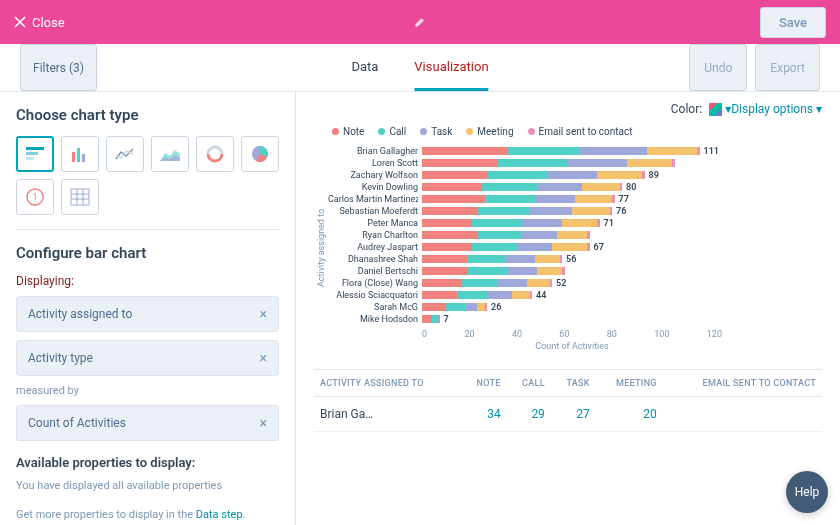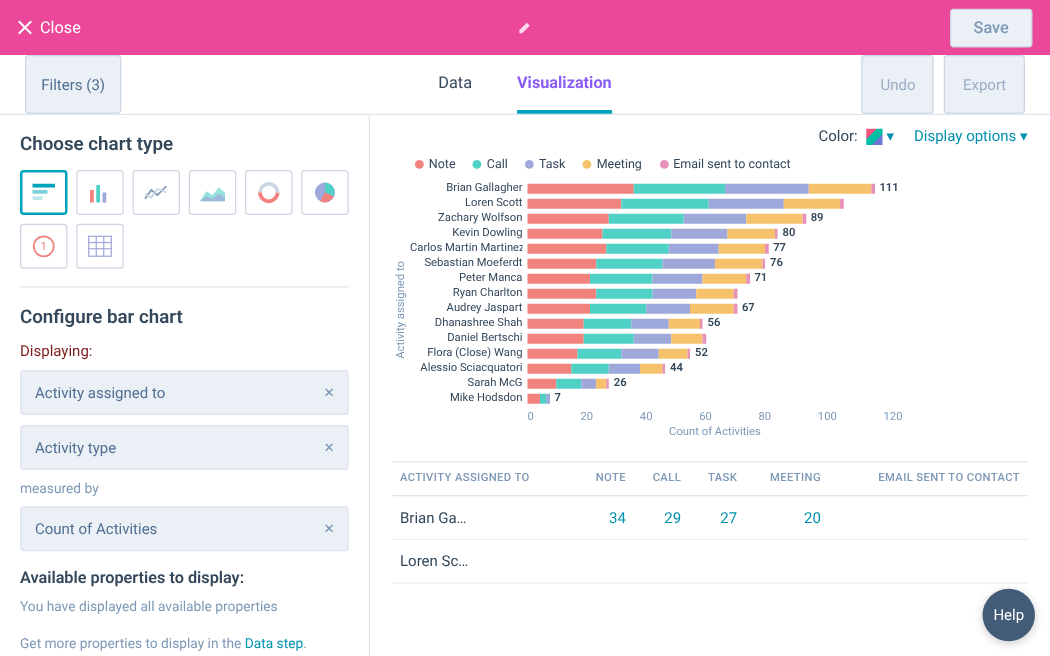--- a/index.html
+++ b/index.html
@@ -7,39 +7,39 @@
 .hdr{height:44px;background:#ec4899;color:#fff;display:flex;align-items:center;padding:0 14px;justify-content:space-between}
 .close{display:flex;align-items:center;gap:6px;font-size:13px;cursor:pointer}
 .title-wrap{display:flex;align-items:center;gap:8px;position:absolute;left:50%;transform:translateX(-50%)}
 .title{font-weight:600;font-size:14px}
 .edit-icn{width:12px;height:12px;fill:#fff;opacity:.8}
 .save-btn{background:#eaf0f6;color:#7c98b6;border:1px solid #cbd6e2;border-radius:3px;padding:7px 18px;font-size:13px;font-weight:500}
 .toolbar{height:48px;border-bottom:1px solid #dfe3eb;display:flex;padding:0 20px;position:relative}
 .filters-btn{border:1px solid #cbd6e2;background:#eaf0f6;color:#506e91;border-radius:3px;padding:7px 12px;font-size:12px}
 .tabs{position:absolute;left:50%;transform:translateX(-50%);display:flex;gap:36px;height:100%;align-items:center}
 .tab{font-size:13px;color:#33475b;cursor:pointer;height:100%;display:flex;align-items:center;border-bottom:3px solid transparent}
-.tab.active{color:#8b5cf6;border-bottom-color:#00a4bd;font-weight:700}
+.tab.active{color:#b91c1c;border-bottom-color:#00a4bd;font-weight:400}
 .rbtns{margin-left:auto;display:flex;gap:8px}
 .grey-btn{background:#eaf0f6;color:#99acc2;border:1px solid #cbd6e2;border-radius:3px;padding:6px 14px;font-size:12px}
 .body{display:flex;height:433px}
 .sidebar{width:296px;border-right:1px solid #dfe3eb;padding:14px 16px;overflow-y:auto}
 .sidebar h3{font-size:15px;font-weight:600;color:#33475b;margin-bottom:12px}
 .chart-types{display:flex;flex-wrap:wrap;gap:7px;margin-bottom:14px}
 .ct{width:38px;height:36px;border:1px solid #cbd6e2;border-radius:3px;display:flex;align-items:center;justify-content:center;cursor:pointer}
 .ct.sel{border:2px solid #00a4bd}
 .hr{border:none;border-top:1px solid #dfe3eb;margin:6px 0 14px}
 .lbl{font-size:12px;color:#7f1d1d;margin-bottom:8px}
 .pill{background:#eaf0f6;border:1px solid #dfe3eb;border-radius:3px;padding:9px 11px;display:flex;align-items:center;justify-content:space-between;margin-bottom:8px;font-size:12px;color:#506e91}
 .pill .x{color:#7c98b6;cursor:pointer;font-size:14px}
 .measured{font-size:11px;color:#7c98b6;margin:4px 0 8px}
 .sidebar h4{font-size:13px;font-weight:600;margin:14px 0 8px}
 .muted{font-size:11px;color:#7c98b6;line-height:1.5}
 .link{color:#0091ae}
 .main{flex:1;padding:10px 18px 0;overflow:hidden;position:relative}
-.main-top{display:flex;justify-content:flex-end;align-items:center;gap:16px;font-size:12px;margin-bottom:10px}
+.main-top{display:flex;justify-content:flex-end;align-items:center;font-size:12px;margin-bottom:10px}
 .color-lbl{color:#33475b}
 .swatch{width:13px;height:13px;background:linear-gradient(135deg,#f2547d 0 33%,#00bda5 33% 66%,#6a78d1 66%);display:inline-block;vertical-align:middle;margin-left:4px}
 .disp-opt{color:#0091ae;cursor:pointer}
 .legend{display:flex;gap:14px;align-items:center;font-size:10px;margin:0 0 8px 18px;color:#33475b}
 .legend span{display:flex;align-items:center;gap:4px}
 .dot{width:7px;height:7px;border-radius:50%;display:inline-block}
 .chart{display:flex;font-size:9px;color:#33475b}
 .ylabel{writing-mode:vertical-rl;transform:rotate(180deg);font-size:9px;color:#7c98b6;text-align:center;padding:0 2px}
 .names{width:94px;text-align:right;padding-right:4px}
 .names div{height:12px;line-height:12px;white-space:nowrap;overflow:hidden}
@@ -360,26 +360,18 @@
         </thead>
       <tbody id="tbody">
           <tr>
             <td>Brian Ga…</td>
             <td>34</td>
             <td>29</td>
             <td>27</td>
             <td>20</td>
             <td></td>
           </tr>
-          <tr>
-            <td>Loren Sc…</td>
-            <td></td>
-            <td></td>
-            <td></td>
-            <td></td>
-            <td></td>
-          </tr>
         </tbody>
     </table>
 
     <div class="help">Help</div>
   </div>
 </div>
 
 </body></html>

